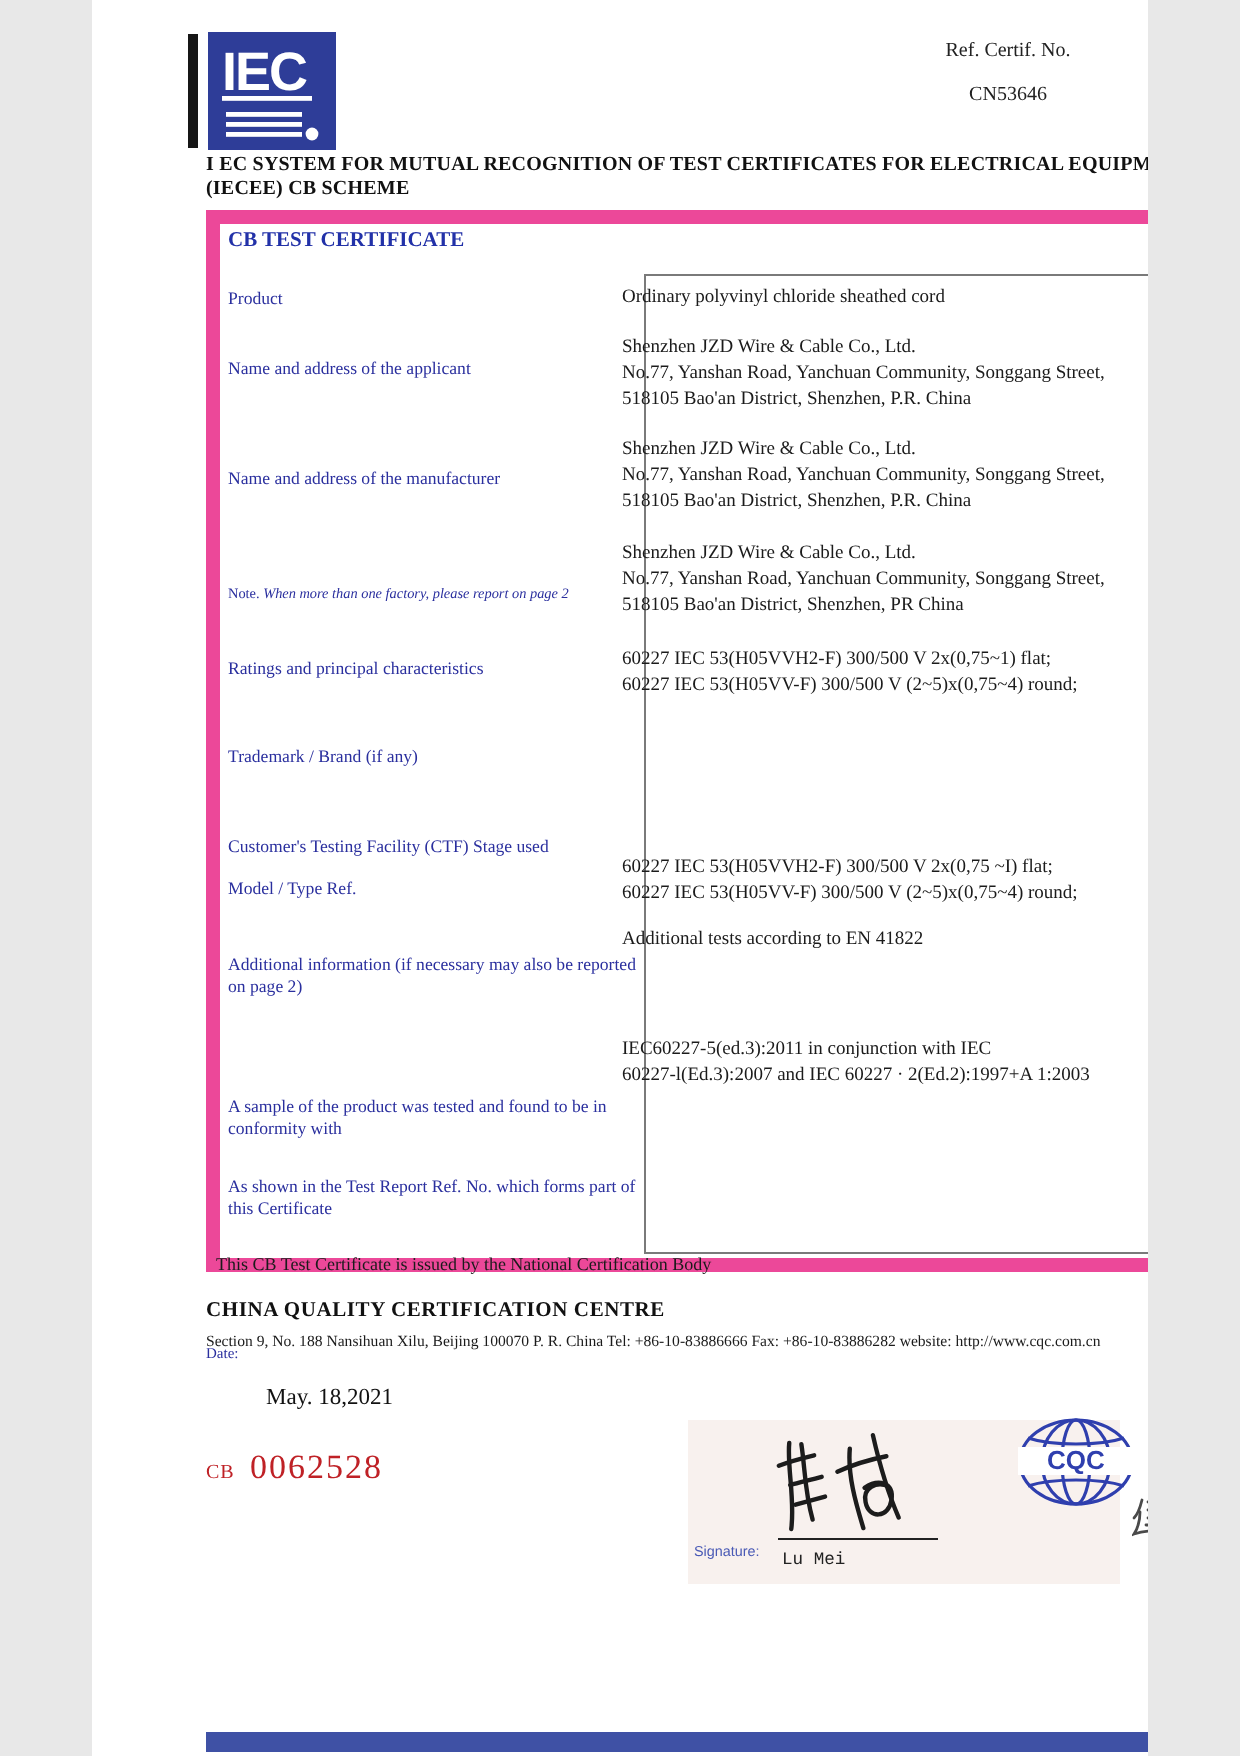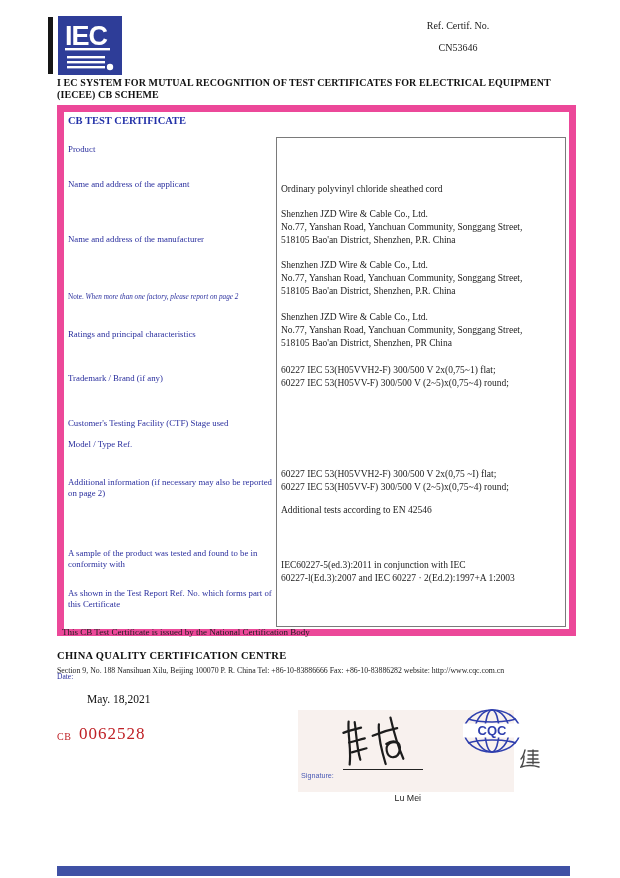--- a/index.html
+++ b/index.html
@@ -1,17 +1,17 @@
 <!DOCTYPE html>
 <html><head>
 <meta charset="utf-8">
 <style>
   html,body{margin:0;padding:0;background:#e8e8e8;}
   .page{
-    position:relative;width:620px;height:878px;background:#ffffff;
+    position:relative;width:528px;height:878px;background:#ffffff;
     font-family:"Liberation Serif","DejaVu Serif",serif;color:#1b1b1b;
     overflow:hidden;margin:0 auto;
   }
   
   .iec-logo{position:absolute;left:48px;top:16px;width:80px;height:60px;}
   .iec-logo .bar{position:absolute;left:0;top:1px;width:5px;height:57px;background:#161616;}
   .iec-logo .sq{position:absolute;left:10px;top:0;width:64px;height:59px;background:#2e3d98;}
   .ref-label{position:absolute;left:398px;top:20px;width:120px;text-align:center;font-size:10px;color:#222;}
   .ref-value{position:absolute;left:398px;top:42px;width:120px;text-align:center;font-size:10px;color:#222;}
   .doc-title{
@@ -23,22 +23,22 @@
   .cert-table{position:absolute;left:57px;top:105px;width:505px;height:517px;border:7px solid #ec4899;}
   .cert-heading{position:absolute;left:4px;top:3px;font-size:10.5px;font-weight:bold;color:#2231a8;}
   .value-box{position:absolute;left:212px;top:25px;width:288px;height:488px;border:1px solid #7a7a7a;}
   .lbl{
     position:absolute;left:4px;width:208px;color:#2a2f9e;
     font-size:8.8px;line-height:11px;white-space:pre-line;
   }
   .note{position:absolute;left:4px;width:230px;color:#2a2f9e;font-size:7.2px;line-height:9px;}
   .note .it{font-style:italic;}
   .val{
-    position:absolute;left:217px;width:278px;color:#1b1b1b;
-    font-size:9.5px;line-height:13px;white-space:pre-line;margin-top:40px;
+    position:absolute;left:201px;width:278px;color:#1b1b1b;
+    font-size:9.5px;line-height:13px;white-space:pre-line;
   }
   .val.indent{padding-left:18px;}
   
   .lbl.r0{top:32px}.val.r0{top:31px}
   .lbl.r1{top:67px}.val.r1{top:56px}
   .lbl.r2{top:122px}.val.r2{top:107px}
   .lbl.r3{top:166px}.note.r3{top:181px}.val.r3{top:159px}
   .lbl.r4{top:217px}.val.r4{top:212px}
   .lbl.r5{top:261px}
   .lbl.r6{top:306px}
@@ -51,21 +51,21 @@
   .issuer-name{position:absolute;left:57px;top:650px;font-size:10.5px;font-weight:bold;color:#111;letter-spacing:.3px;}
   .issuer-details{position:absolute;left:57px;top:666px;width:520px;font-size:7.8px;color:#1b1b1b;}
   .date-label{position:absolute;left:57px;top:672px;font-size:7.5px;color:#2a2f9e;}
   .date-value{position:absolute;left:87px;top:693px;font-size:11.5px;color:#111;}
   .cb-prefix{position:absolute;left:57px;top:731px;font-size:10px;color:#bf2126;letter-spacing:.5px;}
   .cb-number{position:absolute;left:79px;top:724px;font-size:17px;color:#bf2126;letter-spacing:1px;}
   .sig-patch{position:absolute;left:298px;top:710px;width:216px;height:82px;background:#f8f1ee;}
   .sig-scribble{position:absolute;left:340px;top:713px;width:90px;height:55px;}
   .sig-line{position:absolute;left:343px;top:769px;width:80px;height:1px;background:#222;}
   .sig-label{position:absolute;left:301px;top:771px;font-size:7.2px;color:#4a5ab5;font-family:"Liberation Sans","DejaVu Sans",sans-serif;}
-  .sig-name{position:absolute;left:345px;top:793px;width:76px;text-align:right;font-size:8.8px;color:#222;font-family:Liberation Sans, sans-serif;}
+  .sig-name{position:absolute;left:345px;top:775px;width:76px;text-align:left;font-size:8.8px;color:#222;font-family:Liberation Mono, monospace;}
   .cqc-logo{position:absolute;left:461px;top:708px;width:62px;height:47px;}
   .stamp-char{position:absolute;left:520px;top:749px;width:20px;height:20px;}
   .bottom-bar{position:absolute;left:57px;top:866px;width:513px;height:10px;background:#3f51a5;}
 </style>
 </head>
 <body>
 
 <div class="page">
 
   <div class="iec-logo">
@@ -115,21 +115,21 @@
     <div class="lbl r5">Trademark / Brand (if any)</div>
 
     <div class="lbl r6">Customer's Testing Facility (CTF) Stage used</div>
 
     <div class="lbl r7">Model / Type Ref.</div>
     <div class="val r7">60227 IEC 53(H05VVH2-F) 300/500 V 2x(0,75 ~I) flat;
 60227 IEC 53(H05VV-F) 300/500 V (2~5)x(0,75~4) round;</div>
 
     <div class="lbl r8">Additional information (if necessary may also be reported
 on page 2)</div>
-    <div class="val r8">Additional tests according to EN 42546</div>
+    <div class="val r8">Additional tests according to EN 41822</div>
 
     <div class="lbl r9">A sample of the product was tested and found to be in
 conformity with</div>
     <div class="val r9">IEC60227-5(ed.3):2011 in conjunction with IEC
 60227-l(Ed.3):2007 and IEC 60227 · 2(Ed.2):1997+A 1:2003</div>
 
     <div class="lbl r10">As shown in the Test Report Ref. No. which forms part of
 this Certificate</div>
   </div>
 

